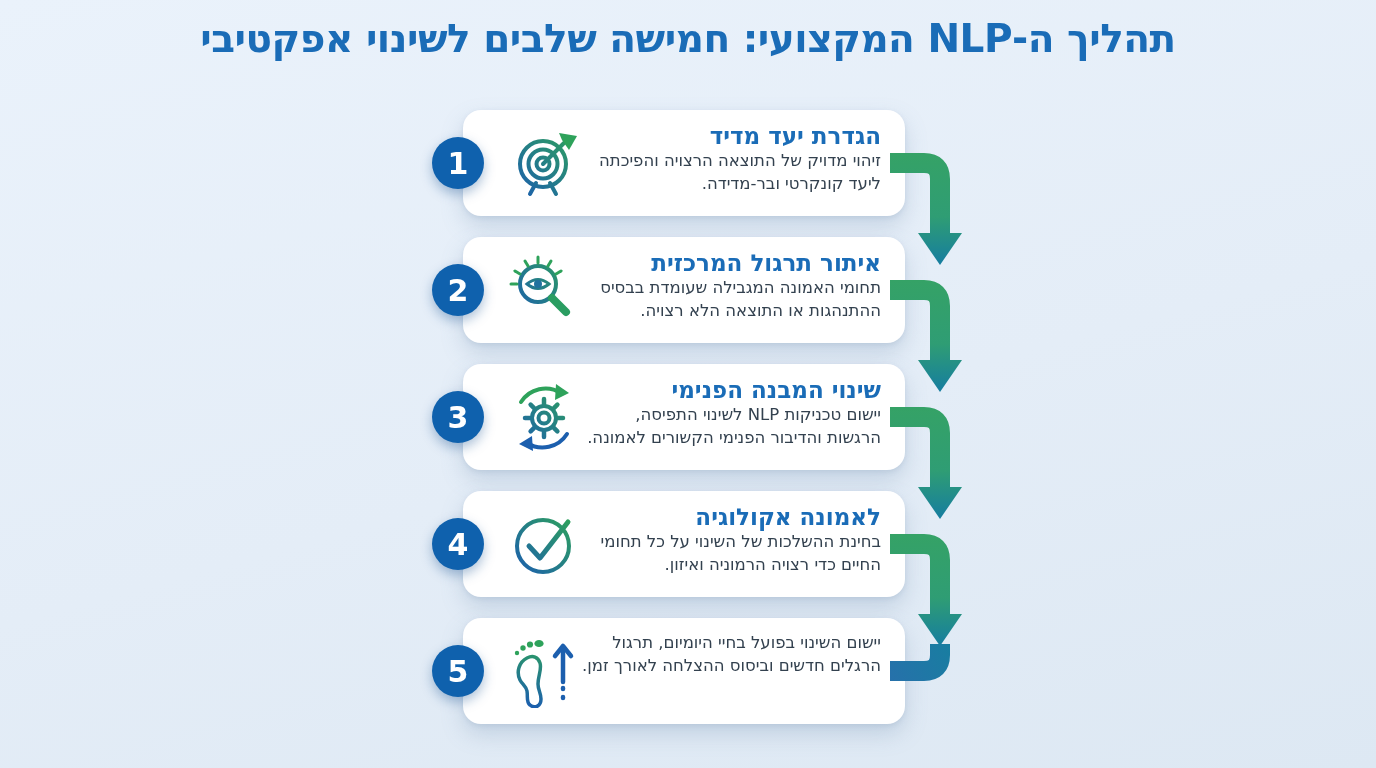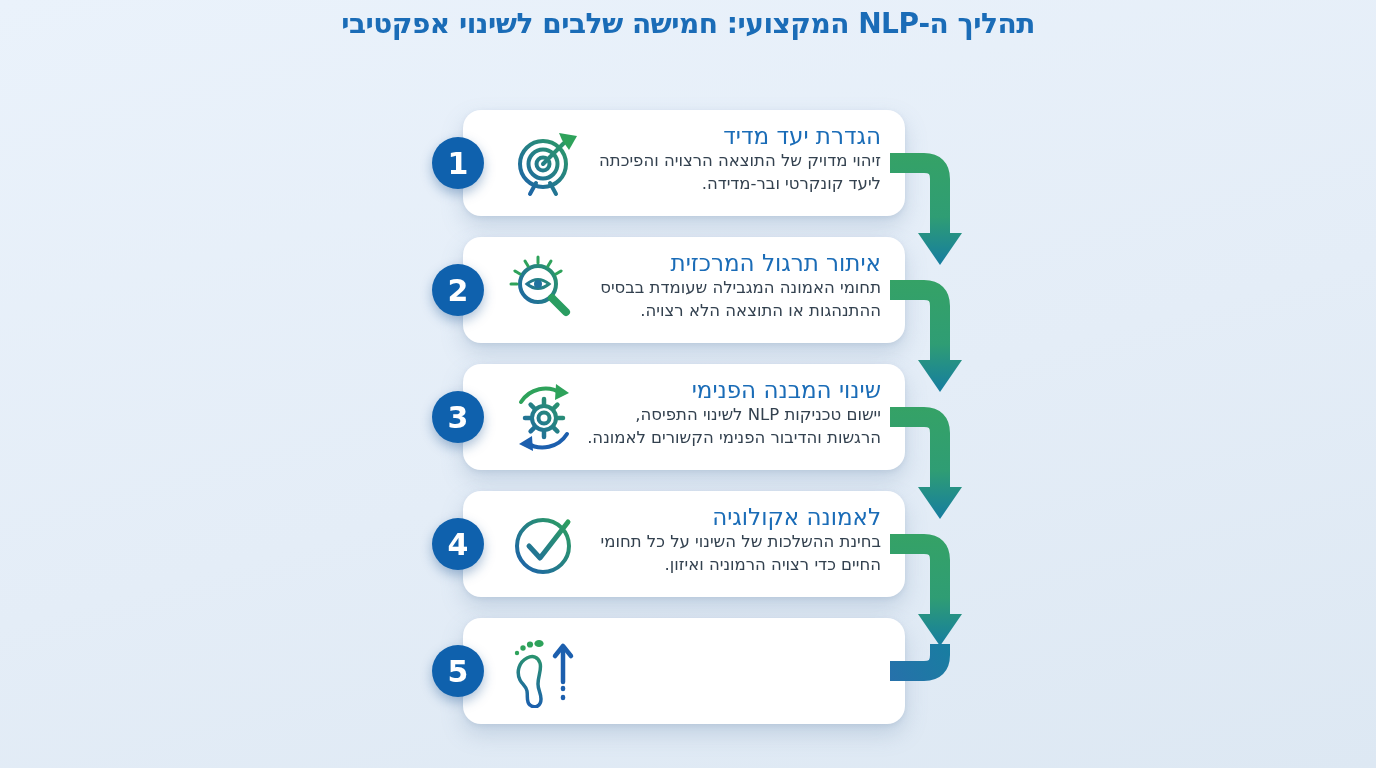--- a/index.html
+++ b/index.html
@@ -7,23 +7,23 @@
     width:1376px;height:768px;overflow:hidden;
     font-family:"DejaVu Sans",sans-serif;
     background:#e6eef8;
   }
   .canvas{
     position:relative;width:1376px;height:768px;
     background:linear-gradient(165deg,#eaf2fb 0%,#e4edf7 55%,#dde8f3 100%);
     direction:rtl;
   }
   .main-title{
-    position:absolute;top:7px;left:0;width:100%;
+    position:absolute;top:16px;left:0;width:100%;
     margin:0;text-align:center;direction:rtl;
-    font-size:28px;font-weight:bold;color:#1a6cb7;
+    font-size:39px;font-weight:bold;color:#1a6cb7;
     letter-spacing:-0.5px;
   }
   .card{
     position:absolute;left:463px;width:442px;height:106px;
     background:#ffffff;border-radius:18px;
     box-shadow:0 10px 22px rgba(105,135,170,.26),0 2px 5px rgba(105,135,170,.15);
   }
   .num-circle{
     position:absolute;left:-31px;top:50%;transform:translateY(-50%);
     width:52px;height:52px;border-radius:50%;
@@ -36,21 +36,21 @@
   .icon-box{
     position:absolute;left:40px;top:50%;transform:translateY(-50%);
     width:84px;height:84px;
     display:flex;align-items:center;justify-content:center;
   }
   .card-text{
     position:absolute;right:24px;top:13px;width:302px;
     direction:rtl;text-align:right;
   }
   .card-title{
-    font-size:23px;font-weight:normal;color:#1a6cb7;line-height:1.15;
+    font-size:23px;font-weight:bold;color:#1a6cb7;line-height:1.15;
   }
   .card-desc{
     font-size:16.5px;line-height:23px;color:#33414f;
   }
   .arrow,.arrow-return{position:absolute;left:890px;z-index:1;}
 </style>
 </head>
 <body>
 
 <div class="canvas">
@@ -190,20 +190,21 @@
           <ellipse cx="31" cy="9.5" rx="4.6" ry="3.6"></ellipse>
         </g>
         <g stroke="#1c5fae" stroke-width="4.5" fill="none" stroke-linecap="round" stroke-linejoin="round">
           <polyline points="47,22 55,12 63,22"></polyline>
           <line x1="55" y1="14" x2="55" y2="48"></line>
           <line x1="55" y1="54" x2="55" y2="66" stroke-dasharray="1 8"></line>
         </g>
       </svg>
     </div>
     <div class="card-text">
+      <div class="card-desc">יישום השינוי בפועל בחיי היומיום, תרגול הרגלים חדשים וביסוס ההצלחה לאורך זמן.</div>
     </div>
   </div>
 
   <svg class="arrow" style="top:153px" width="74" height="116" viewBox="0 0 74 116">
     <defs>
         <linearGradient id="a1" x1="0" y1="0" x2="0" y2="116" gradientUnits="userSpaceOnUse">
       <stop offset="0" stop-color="#35a266"></stop>
           <stop offset="0.55" stop-color="#2f9d74"></stop>
           <stop offset="1" stop-color="#137aa4"></stop>
     </linearGradient>

